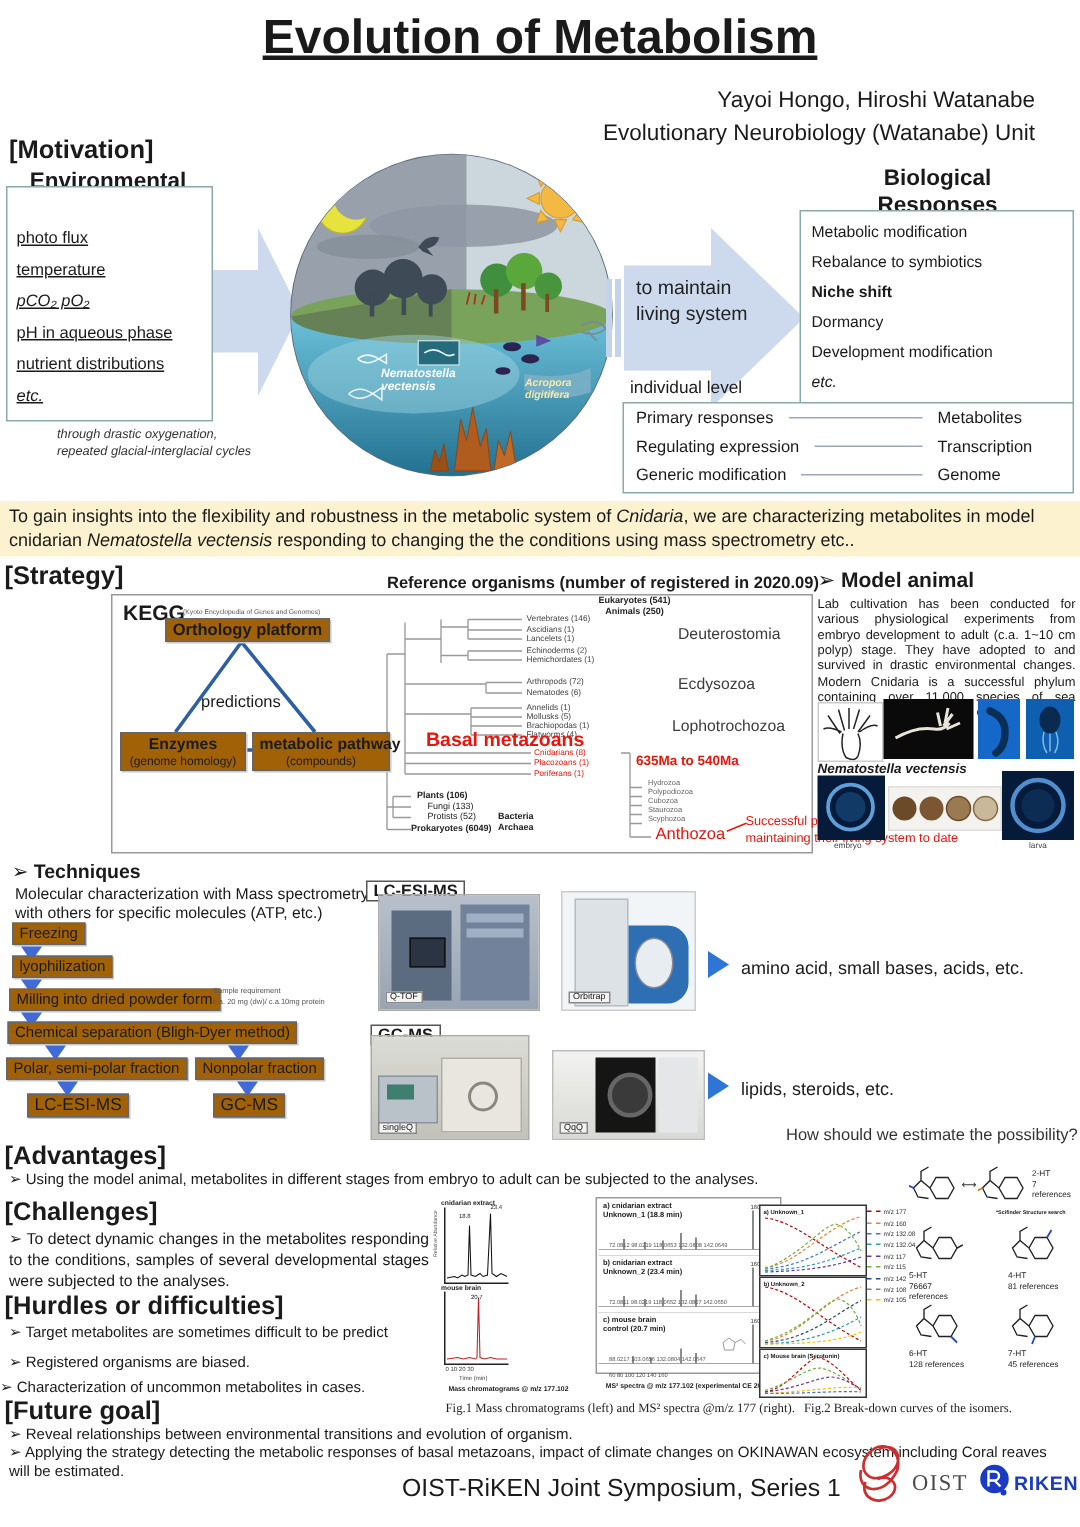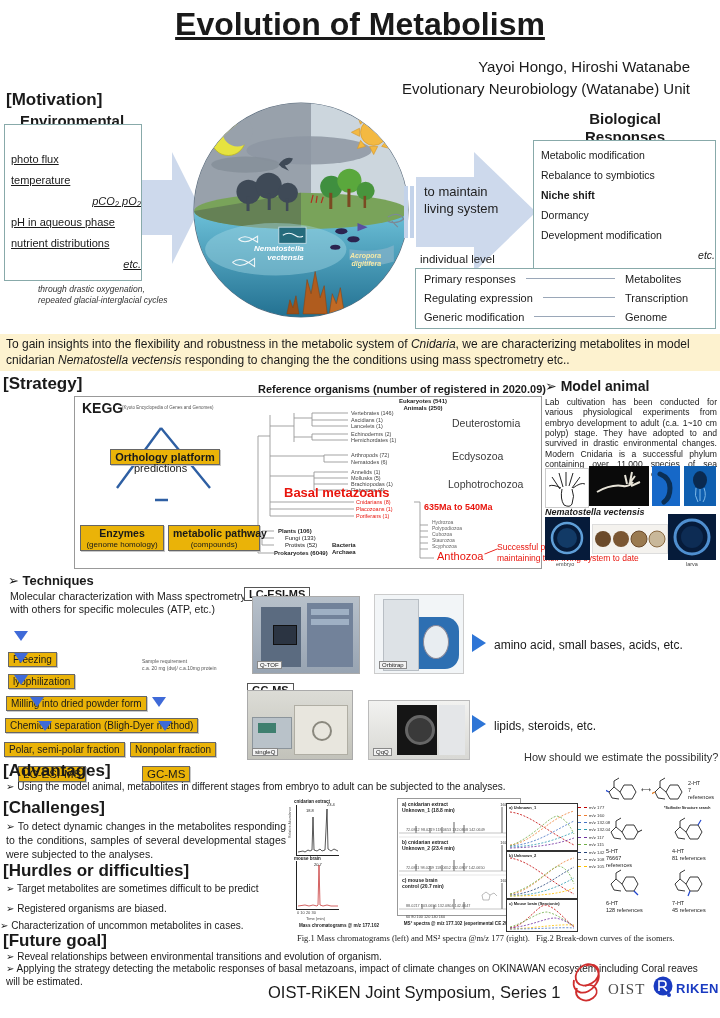--- a/index.html
+++ b/index.html
@@ -2,25 +2,25 @@
 <html><head>
 <meta charset="utf-8">
 <style>
   html,body{margin:0;padding:0;background:#e8e8e8;}
   .poster{position:relative;width:720px;height:1018px;background:#ffffff;overflow:hidden;
           font-family:"Liberation Sans","DejaVu Sans",sans-serif;color:#1a1a1a;}
   .a{position:absolute;}
   .nw{white-space:nowrap;}
   .ctr{text-align:center;}
   .bold{font-weight:bold;}
-  .ital{font-style:italic;text-align:right;}
+  .ital{font-style:italic;}
   .red{color:#e8150d;}
   .bx{position:absolute;border:1.3px solid #8a97ad;background:#fff;}
-  .fb{position:absolute;border:1.2px solid #666;background:#eab308;font-size:10px;padding:1px 4px;
-      white-space:nowrap;box-shadow:1px 1px 0 #c8c8c8;margin-top:37px;}
+  .fb{position:absolute;border:1.2px solid #666;background:#a16207;font-size:10px;padding:1px 4px;
+      white-space:nowrap;box-shadow:1px 1px 0 #c8c8c8;}
   .chip{position:absolute;border:1.5px solid #555;background:#fff;font-weight:bold;font-size:11px;
         padding:0 4px;white-space:nowrap;}
   .chipsm{position:absolute;border:1px solid #888;background:#f3f3f3;font-size:6px;padding:0 2px;white-space:nowrap;}
   .flowarrow{position:absolute;width:0;height:0;border-left:7px solid transparent;
              border-right:7px solid transparent;border-top:10px solid #3f6ad8;}
   .trir{position:absolute;width:0;height:0;border-top:9px solid transparent;
         border-bottom:9px solid transparent;border-left:14px solid #2e75d6;}
   .h1{font-weight:bold;font-size:17px;}
   .bul::before{content:"\27A2  ";}
   .leaf{position:absolute;font-size:5.5px;color:#444;white-space:nowrap;}

